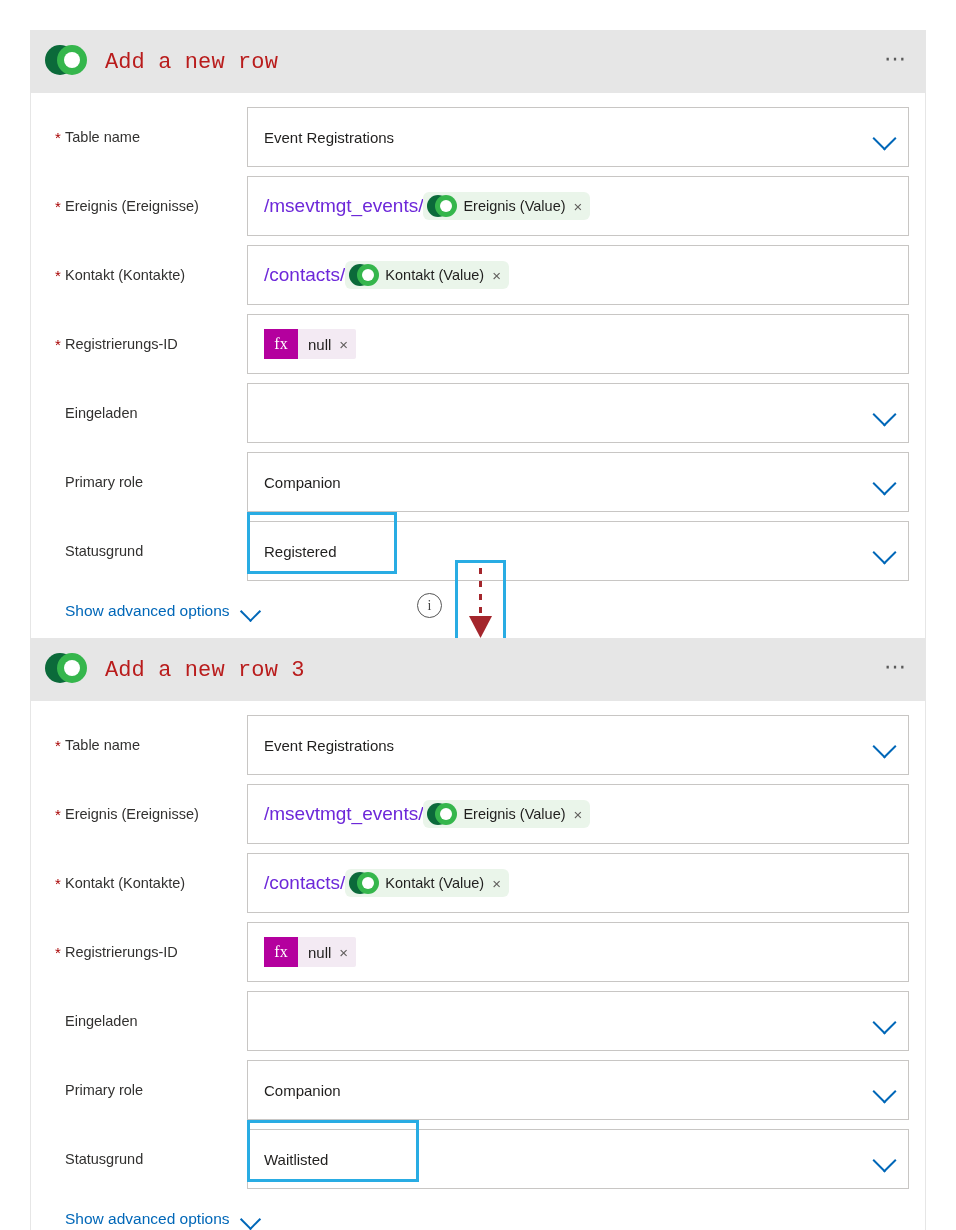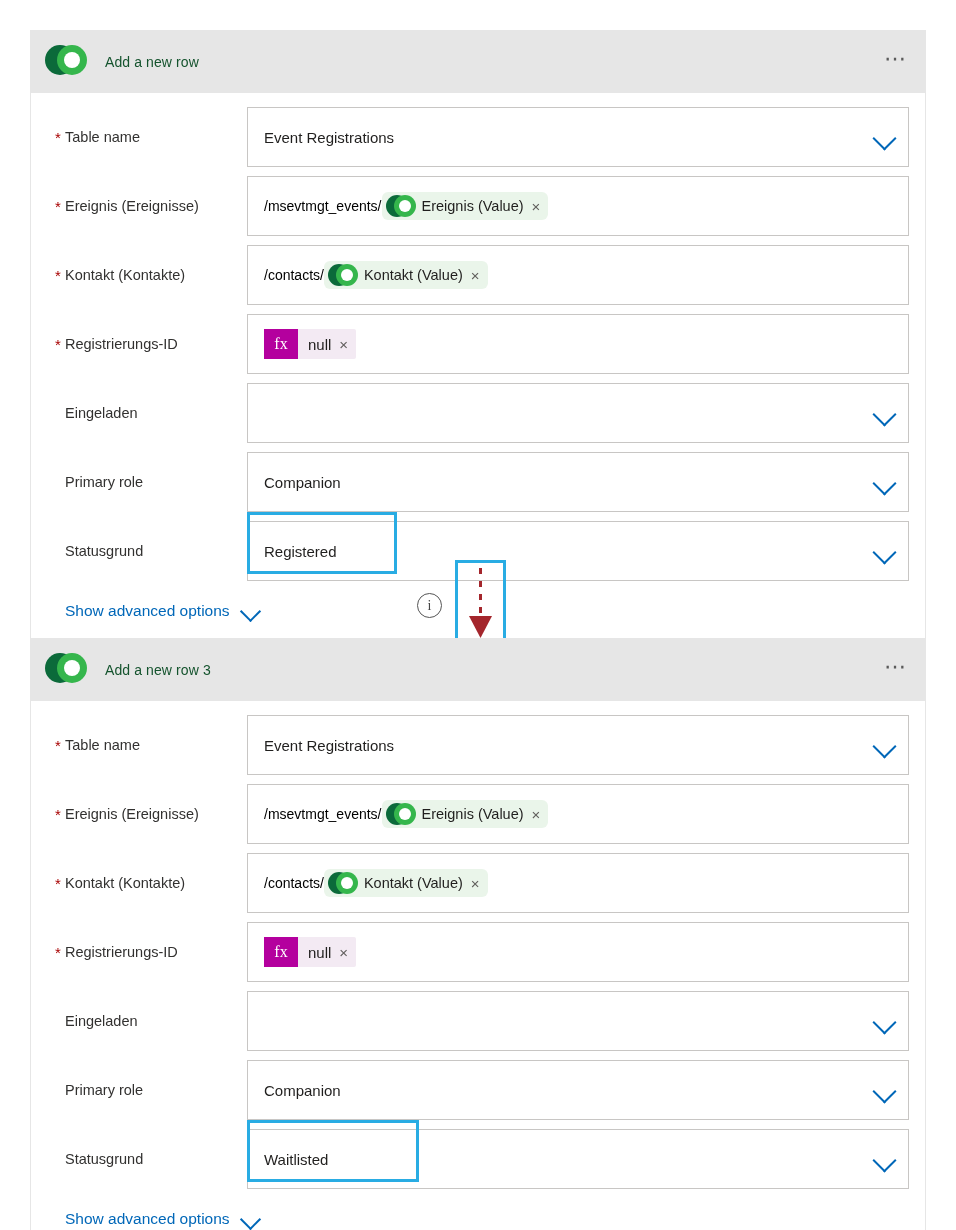--- a/index.html
+++ b/index.html
@@ -27,24 +27,25 @@
   }
   .card-header {
     height: 62px;
     background: #e6e6e6;
     display: flex;
     align-items: center;
     padding: 0 16px 0 14px;
     box-sizing: border-box;
   }
   .card-title {
-    font-size: 14px;
-    color: #14532d;
+    font-size: 22px;
+    color: #b91c1c;
     margin-left: 18px;
     letter-spacing: .1px;
+    font-family: Liberation Mono, monospace;
   }
   .header-spacer { flex: 1 1 auto; }
   .ellipsis-btn {
     font-size: 22px;
     letter-spacing: 3px;
     color: #5a5a5a;
     line-height: 1;
     padding-bottom: 6px;
     cursor: pointer;
   }
@@ -172,22 +173,22 @@
     color: #201f1e;
   }
   .token .tok-x {
     color: #605e5c;
     font-size: 15px;
     margin-left: 8px;
     margin-right: 4px;
     cursor: pointer;
   }
   .prefix-text {
-    font-size: 14px;
-    color: #000000;
+    font-size: 19px;
+    color: #6d28d9;
   }
 
   
   .expr {
     display: inline-flex;
     align-items: center;
     height: 30px;
     background: #f3eaf3;
     border-radius: 2px;
   }

